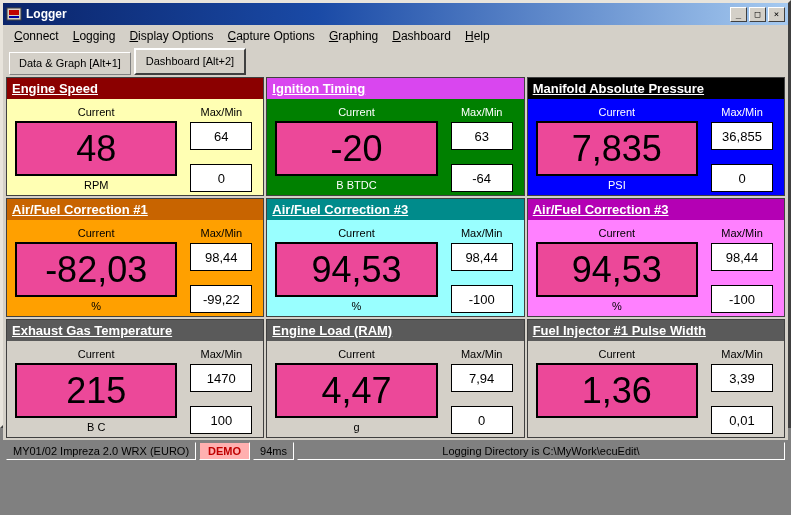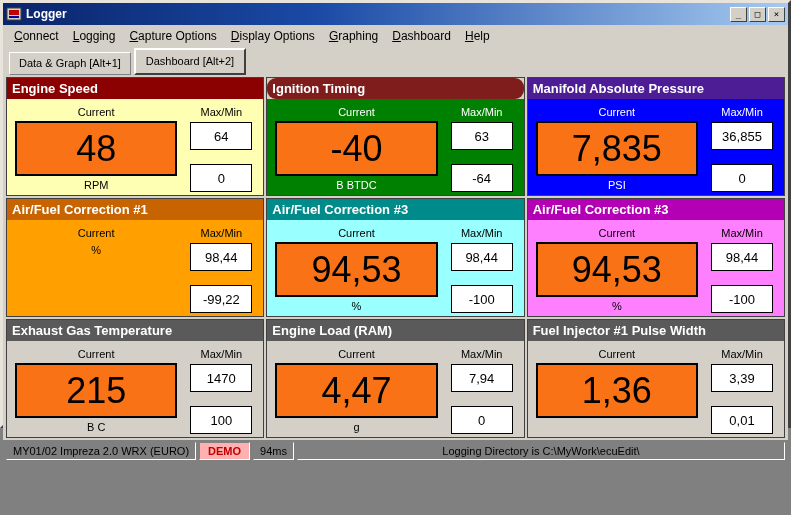--- a/index.html
+++ b/index.html
@@ -40,27 +40,28 @@
   }
   
   .dashboard {
     flex:1; display:grid; grid-template-columns:repeat(3,1fr); grid-template-rows:repeat(3,1fr);
     gap:2px; padding:2px 3px; background:#d4d0c8;
   }
   .gauge { display:flex; flex-direction:column; border:1px solid #404040; overflow:hidden; }
   .gauge-header {
     flex:0 0 21px; color:#fff; font-size:13px; font-weight:bold;
     padding:3px 0 0 5px;
+    text-decoration:underline;
   }
   .gauge-body { flex:1; display:flex; padding:6px 6px 3px 8px; }
   .gauge-left { flex:1; display:flex; flex-direction:column; align-items:center; padding-right:8px; }
   .gauge-right { flex:0 0 72px; display:flex; flex-direction:column; align-items:center; }
   .lbl { font-size:11px; line-height:15px; }
   .current-box {
-    width:100%; flex:1; margin-top:1px; background:#f97316; border:2px solid #000;
+    width:100%; flex:1; margin-top:1px; background:#ec4899; border:2px solid #000;
     display:flex; align-items:center; justify-content:center;
     font-size:36px; color:#000;
   }
   .unit { height:14px; margin-top:2px; }
   .mm-box {
     width:62px; height:28px; margin-top:2px; background:#fff; border:1px solid #000;
     display:flex; align-items:center; justify-content:center; font-size:13px; color:#000;
   }
   .mm-box.min { margin-top:14px; }
   
@@ -90,22 +91,22 @@
     <span class="win-buttons">
       <button class="win-btn">_</button>
       <button class="win-btn">□</button>
       <button class="win-btn">×</button>
     </span>
   </div>
 
   <div class="menubar">
     <span class="menu-item"><u>C</u>onnect</span>
     <span class="menu-item"><u>L</u>ogging</span>
+    <span class="menu-item"><u>D</u>isplay Options</span>
     <span class="menu-item"><u>C</u>apture Options</span>
-    <span class="menu-item"><u>D</u>isplay Options</span>
     <span class="menu-item"><u>G</u>raphing</span>
     <span class="menu-item"><u>D</u>ashboard</span>
     <span class="menu-item"><u>H</u>elp</span>
   </div>
 
   <div class="tabrow">
     <div class="tab">Data &amp; Graph [Alt+1]</div>
     <div class="tab active">Dashboard [Alt+2]</div>
   </div>
 
@@ -121,56 +122,57 @@
         </div>
         <div class="gauge-right">
           <div class="lbl" style="color: rgb(0, 0, 0);">Max/Min</div>
           <div class="mm-box">64</div>
           <div class="mm-box min">0</div>
         </div>
       </div>
     </div>
 
     <div class="gauge">
-      <div class="gauge-header" style="background: #7f1d1d; border-radius: 9px;">Ignition Timing</div>
+      <div class="gauge-header" style="background: #d946ef;">Ignition Timing</div>
       <div class="gauge-body" style="background: rgb(0, 128, 0);">
         <div class="gauge-left">
           <div class="lbl" style="color: rgb(255, 255, 255);">Current</div>
-          <div class="current-box">-40</div>
+          <div class="current-box">-20</div>
           <div class="lbl unit" style="color: rgb(255, 255, 255);">B BTDC</div>
         </div>
         <div class="gauge-right">
           <div class="lbl" style="color: rgb(255, 255, 255);">Max/Min</div>
           <div class="mm-box">63</div>
           <div class="mm-box min">-64</div>
         </div>
       </div>
     </div>
 
     <div class="gauge">
-      <div class="gauge-header" style="background: #4c1d95;">Manifold Absolute Pressure</div>
+      <div class="gauge-header" style="background: #000000;">Manifold Absolute Pressure</div>
       <div class="gauge-body" style="background: rgb(0, 0, 255);">
         <div class="gauge-left">
           <div class="lbl" style="color: rgb(255, 255, 255);">Current</div>
           <div class="current-box">7,835</div>
           <div class="lbl unit" style="color: rgb(255, 255, 255);">PSI</div>
         </div>
         <div class="gauge-right">
           <div class="lbl" style="color: rgb(255, 255, 255);">Max/Min</div>
           <div class="mm-box">36,855</div>
           <div class="mm-box min">0</div>
         </div>
       </div>
     </div>
 
     <div class="gauge">
       <div class="gauge-header" style="background: rgb(200, 100, 0);">Air/Fuel Correction #1</div>
       <div class="gauge-body" style="background: rgb(255, 160, 0);">
         <div class="gauge-left">
           <div class="lbl" style="color: rgb(0, 0, 0);">Current</div>
+          <div class="current-box">-82,03</div>
           <div class="lbl unit" style="color: rgb(0, 0, 0);">%</div>
         </div>
         <div class="gauge-right">
           <div class="lbl" style="color: rgb(0, 0, 0);">Max/Min</div>
           <div class="mm-box">98,44</div>
           <div class="mm-box min">-99,22</div>
         </div>
       </div>
     </div>
 

